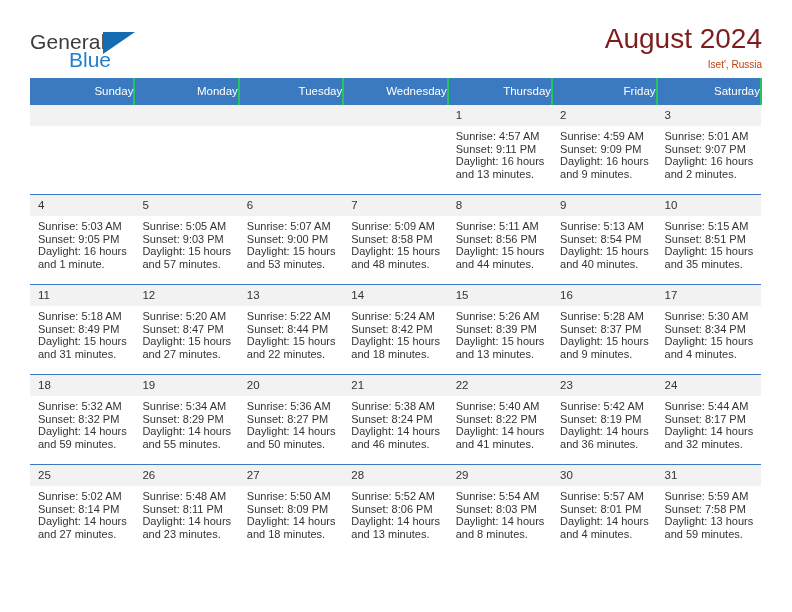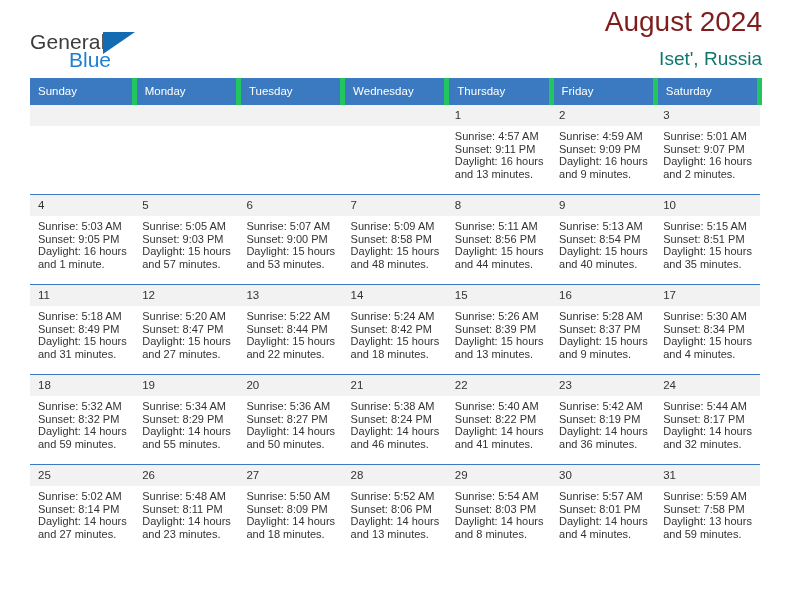--- a/index.html
+++ b/index.html
@@ -62,41 +62,41 @@
     text-align: right;
   }
   .cal-title {
     font-size: 28px;
     color: #7f1d1d;
     line-height: 1.05;
     font-weight: normal;
     margin: 0;
   }
   .cal-sub {
-    font-size: 19px;
-    color: #0f766e;
-    margin-top: 12px;
+    font-size: 10px;
+    color: #c2410c;
+    margin-top: 6px;
   }
 
   
   .calendar {
     margin-top: 8px;
     border-collapse: collapse;
     width: 732px;
     table-layout: fixed;
   }
   .calendar thead th {
     background: #3b7ac0;
     color: #ffffff;
     font-size: 11.5px;
     font-weight: normal;
-    text-align: left;
+    text-align: right;
     padding: 6px 0 6px 8px;
     height: 14px;
-    border-right: 5px solid #22c55e;
+    border-right: 2px solid #22c55e;
   }
   .calendar tbody td {
     vertical-align: top;
     padding: 0;
     border-top: 1px solid #3b7ac0;
     height: 90px;
     box-sizing: border-box;
   }
   .daynum {
     background: #f2f2f2;

